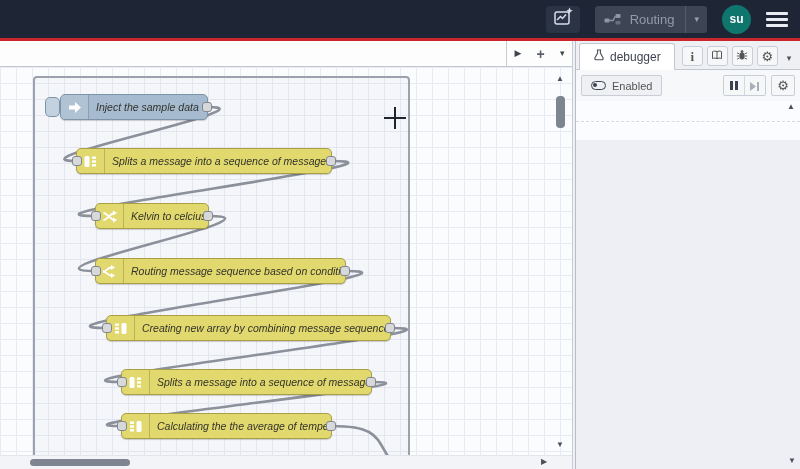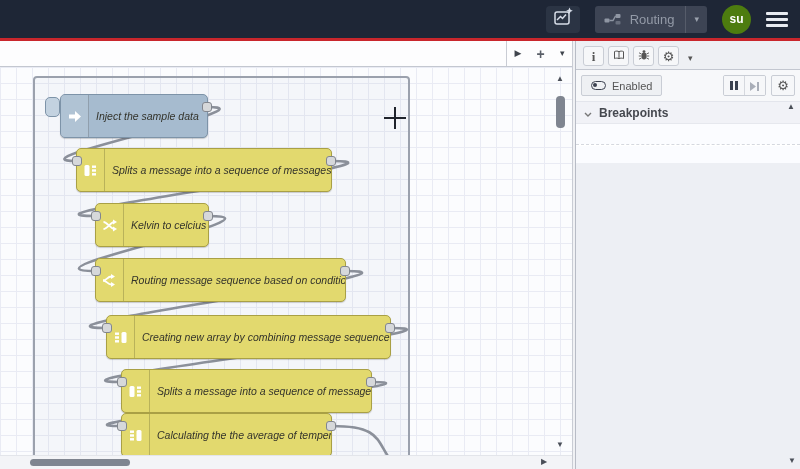--- a/index.html
+++ b/index.html
@@ -6,21 +6,21 @@
   body{width:800px;height:469px;overflow:hidden;font-family:"Liberation Sans",sans-serif;background:#fff;}
   .app{position:relative;width:800px;height:469px;}
 
   
   .hdr{height:38px;background:#1e2636;display:flex;align-items:center;justify-content:flex-end;gap:15px;padding-right:12px;}
   .redline{height:3px;background:#c9262c;}
   .icon-btn-dark{width:34px;height:27px;background:#2b3444;border-radius:4px;display:flex;align-items:center;justify-content:center;}
   .deploy-btn{height:27px;background:#3d4454;border-radius:3px;display:flex;align-items:center;color:#939aa7;font-size:13px;padding-left:9px;}
   .deploy-btn .dep-label{padding:0 2px;}
   .deploy-caret{height:100%;display:flex;align-items:center;padding:0 8px;border-left:1px solid rgba(255,255,255,0.13);margin-left:9px;font-size:9px;color:#9aa1ad;}
-  .avatar{width:29px;height:29px;border-radius:50%;background:#4d7c0f;color:#fff;font-size:12px;font-weight:bold;display:flex;align-items:center;justify-content:center;}
+  .avatar{width:29px;height:29px;border-radius:50%;background:#0f766e;color:#fff;font-size:12px;font-weight:bold;display:flex;align-items:center;justify-content:center;}
   .burger{width:22px;display:flex;flex-direction:column;gap:3px;cursor:pointer;}
   .burger div{height:3px;background:#e8ebf1;border-radius:1px;}
 
   
   .main{position:absolute;top:41px;left:0;right:0;bottom:0;display:flex;}
   .canvas-wrap{position:relative;width:572px;height:428px;background:#fff;border-right:1px solid #c9ccd4;}
   .splitter{width:2px;background:#f0f1f4;}
   .sidebar{position:relative;flex:1;border-left:1px solid #b8bcc6;background:#fff;display:flex;flex-direction:column;}
 
   
@@ -32,21 +32,21 @@
 
   
   .canvas{position:absolute;top:26px;left:0;right:0;bottom:13px;overflow:hidden;
     background-color:#fbfcfe;
     background-image:linear-gradient(#e9ebf4 1px,transparent 1px),linear-gradient(90deg,#e9ebf4 1px,transparent 1px);
     background-size:16px 16px;}
   .groupbox{position:absolute;left:33px;top:9px;width:373px;height:470px;border:2px solid #9ba1ad;border-radius:4px;background:rgba(130,140,175,0.055);}
   .wires{position:absolute;left:0;top:0;}
   .wire{fill:none;stroke:#8b909a;stroke-width:2.6;stroke-linecap:round;}
 
-  .node{position:absolute;height:44px;box-sizing:border-box;border-radius:5px;display:flex;align-items:center;box-shadow:0 1px 1px rgba(0,0,0,0.18);}
+  .node{position:absolute;height:26px;box-sizing:border-box;border-radius:5px;display:flex;align-items:center;box-shadow:0 1px 1px rgba(0,0,0,0.18);}
   .n-inject{background:#a6bbcf;border:1px solid #7d93a8;}
   .n-fn{background:#e2d96e;border:1px solid #a9a045;}
   .node-icon{width:27px;align-self:stretch;display:flex;align-items:center;justify-content:center;border-right:1px solid rgba(0,0,0,0.18);flex:none;}
   .n-inject .node-icon{background:rgba(255,255,255,0.12);}
   .node-label{font-style:italic;font-size:10.5px;color:#33332b;padding:0 8px 0 7px;white-space:nowrap;overflow:hidden;}
   .port{position:absolute;width:10px;height:10px;top:7px;background:#d6d8da;border:1px solid #82868e;border-radius:3px;box-sizing:border-box;}
   .port.in{left:-5px;} .port.out{right:-5px;}
   .inject-btn{position:absolute;left:-16px;top:2px;width:15px;height:20px;background:#c3d2e0;border:1px solid #7d93a8;border-radius:5px;box-sizing:border-box;}
 
   .crosshair-h{position:absolute;left:384px;top:50px;width:22px;height:2px;background:#20242c;}
@@ -249,20 +249,28 @@
       <div class="hscroll">
         <div class="hthumb"></div>
         <span class="scr-glyph" style="left:541px;top:2px;">▶</span>
       </div>
     </div>
 
     <div class="splitter"></div>
 
     <div class="sidebar">
       <div class="sb-tabs">
+        <div class="sb-tab-active">
+          <span>
+            <svg width="12" height="13" viewBox="0 0 12 13">
+                <path d="M3.8 1 h4.4 M4.6 1 v3 L2 8.8 c-.5.9.1 2 1.1 2 h5.8 c1 0 1.6-1.1 1.1-2 L7.4 4 V1" fill="none" stroke="#4a4f58" stroke-width="1.1"></path>
+              </svg>
+          </span>
+          <span>debugger</span>
+        </div>
         <div class="sb-tabbtn" style="margin-left:7px;">
           <span class="info-i">i</span>
         </div>
         <div class="sb-tabbtn">
           <span>
             <svg width="12" height="12" viewBox="0 0 12 12">
                 <path d="M1.5,2.6 C3,1.9 4.8,1.9 6,2.7 C7.2,1.9 9,1.9 10.5,2.6 V9.6 C9,8.9 7.2,8.9 6,9.7 C4.8,8.9 3,8.9 1.5,9.6 Z M6,2.7 V9.7" fill="none" stroke="#555" stroke-width="1"></path>
               </svg>
           </span>
         </div>
@@ -304,28 +312,20 @@
                   </svg>
               </span>
             </div>
           </div>
           <div class="gbtn solo">
             <span class="gear-glyph">⚙</span>
           </div>
         </div>
       </div>
 
-      <div class="sb-section-h" style="height:21px;">
-        <span>
-          <svg width="8" height="7" viewBox="0 0 8 7">
-              <polyline points="1,2 4,5 7,2" fill="none" stroke="#777" stroke-width="1.4"></polyline>
-            </svg>
-        </span>
-        <span class="sb-title">Breakpoints</span>
-      </div>
       <div class="sb-content" style="height:20px;"></div>
       <div class="sb-sep"></div>
 
       <div class="sb-content" style="height:17px;"></div>
       <div class="sb-rest"></div>
 
       <span class="scr-glyph" style="right:5px;top:62px;left:auto;">▲</span>
       <span class="scr-glyph" style="right:4px;top:416px;left:auto;">▼</span>
     </div>
   </div>

